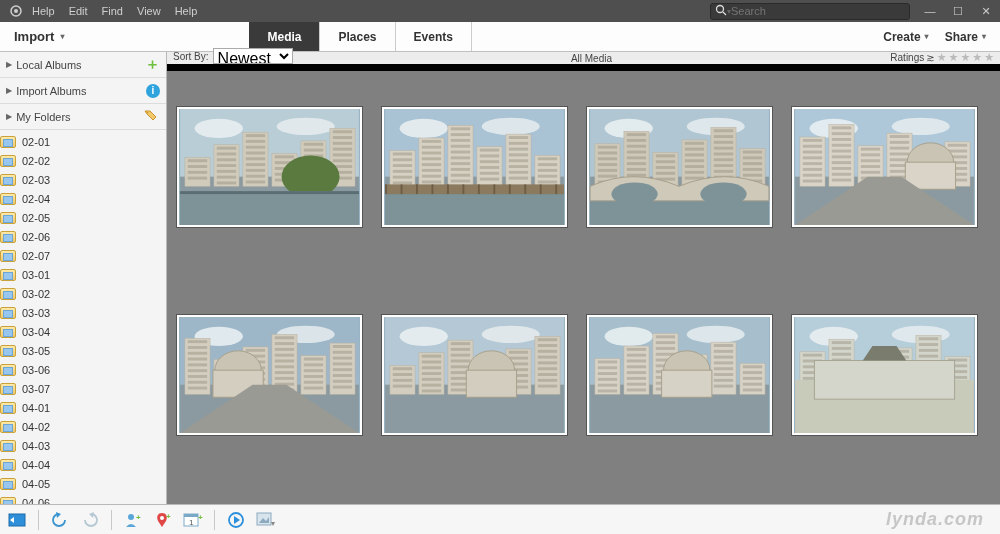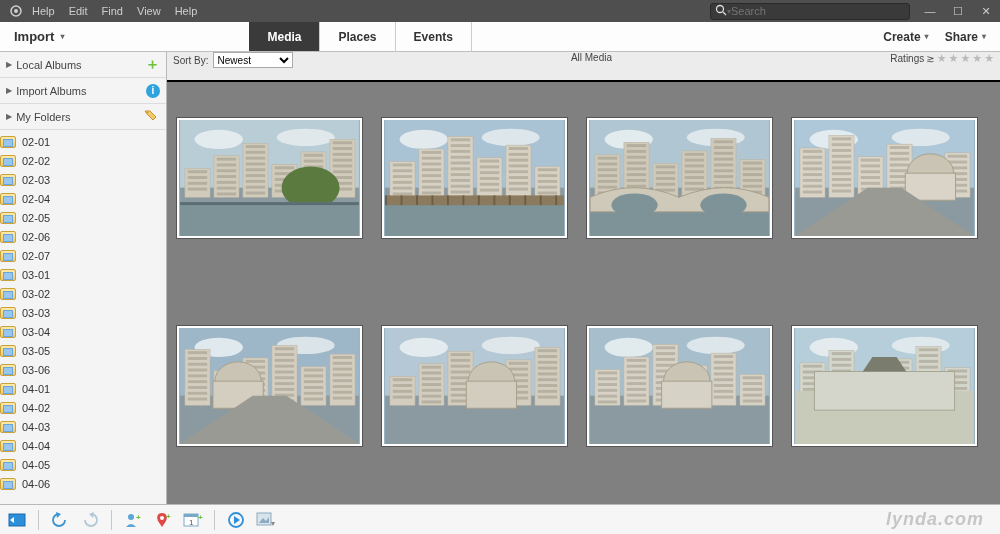--- a/index.html
+++ b/index.html
@@ -32,23 +32,23 @@
   .sidebar .section-head .action { font-weight:bold; font-size:15px;}
   .sidebar .plus { color:#6fbf3f;}
   .sidebar .info { width:14px;height:14px;background:#2ea3dd;border-radius:50%;color:#fff;font-size:10px;display:flex;align-items:center;justify-content:center;}
   .sidebar .tags { color:#d89b2c; font-size:14px;}
   .sidebar .folders { flex:1; overflow-y:auto; padding-top:2px;}
   .sidebar .folder { display:flex; align-items:center; height:19px; font-size:11px; color:#333; gap:6px;}
   .sidebar .folder .ficon { width:16px; height:12px; background:linear-gradient(#ffe9a8,#f2c96a); border:1px solid #c9a33a; border-radius:2px; position:relative;}
   .sidebar .folder .ficon::after { content:""; position:absolute; left:2px; top:2px; width:8px; height:6px; background:#97c6ef; border:1px solid #6da6d4;}
 
   .main { flex:1; display:flex; flex-direction:column; background:#808080; }
-  .filterbar { height:30px; background:#ececec; border-bottom:2px solid #000000; display:flex; align-items:flex-start; font-size:10px; color:#444; padding:0 6px;}
+  .filterbar { height:19px; background:#ececec; border-bottom:7px solid #000000; display:flex; align-items:flex-end; font-size:10px; color:#444; padding:0 6px;}
   .filterbar .sortby { display:flex;align-items:center; gap:4px;}
-  .filterbar .sortby select { font-size:10px; height:16px; border:1px solid #aaa; background:#fff; width:80px;}
+  .filterbar .sortby select { font-size:16px; height:16px; border:1px solid #aaa; background:#fff; width:80px;}
   .filterbar .center { flex:1; text-align:center;}
   .filterbar .ratings { display:flex;align-items:center; gap:2px; font-size:10px;}
   .filterbar .star { color:#bbb; font-size:11px;}
 
   .grid-wrap { flex:1; overflow:auto; padding:36px 10px 24px 10px;}
   .grid { display:grid; grid-template-columns: repeat(4, 185px); gap:88px 20px; justify-content:start;}
   .thumb { width:185px; height:120px; border:2px solid #fff; box-shadow:0 0 0 1px #555; background:#9ab4c4; position:relative; overflow:hidden;}
   .thumb svg { width:100%; height:100%; display:block;}
 
   .bottombar { height:30px; background:#f6f6f6; border-top:1px solid #b8b8b8; display:flex; align-items:center; padding:0 6px; gap:8px;}
@@ -192,20 +192,24 @@
             <span class="ficon"></span>
             <span>03-04</span>
           </div>
           <div class="folder">
             <span class="ficon"></span>
             <span>03-05</span>
           </div>
           <div class="folder">
             <span class="ficon"></span>
             <span>03-06</span>
+          </div>
+          <div class="folder">
+            <span class="ficon"></span>
+            <span>03-07</span>
           </div>
           <div class="folder">
             <span class="ficon"></span>
             <span>04-01</span>
           </div>
           <div class="folder">
             <span class="ficon"></span>
             <span>04-02</span>
           </div>
           <div class="folder">

